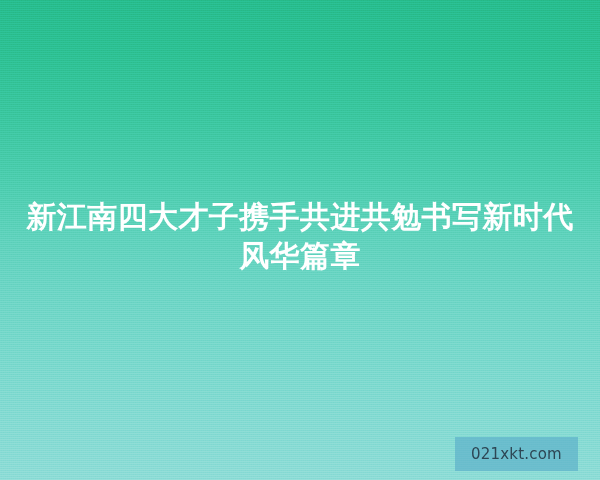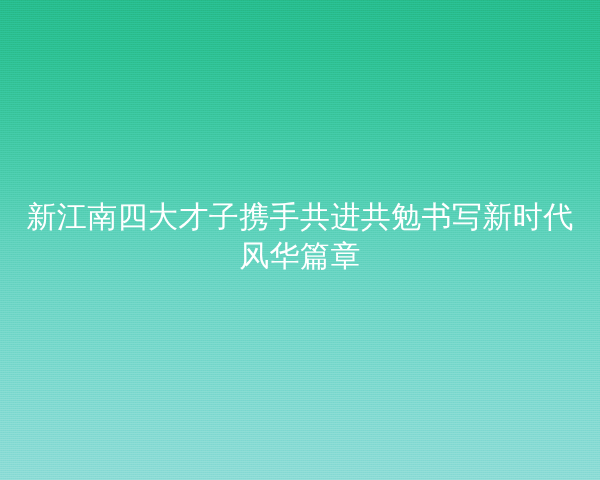--- a/index.html
+++ b/index.html
@@ -51,21 +51,21 @@
     left: 0;
     right: 0;
     top: 198px;
     padding: 0 22px;
     box-sizing: border-box;
     text-align: center;
     color: #ffffff;
     font-family: "DejaVu Sans", "Liberation Sans", sans-serif;
     font-size: 30px;
     line-height: 39px;
-    font-weight: 400;
+    font-weight: 700;
     letter-spacing: 0.4px;
     white-space: normal;
     word-break: break-all;
     text-rendering: geometricPrecision;
   }
 
   #watermark {
     position: absolute;
     left: 455px;
     top: 437px;
@@ -88,14 +88,17 @@
 </style>
 </head>
 <body>
 
 <div id="canvas">
 
   <div id="grain"></div>
 
   <div id="headline">新江南四大才子携手共进共勉书写新时代风华篇章</div>
 
+  <div id="watermark">
+    <span class="wm-text">021xkt.com</span>
+  </div>
 
 </div>
 
 </body></html>

